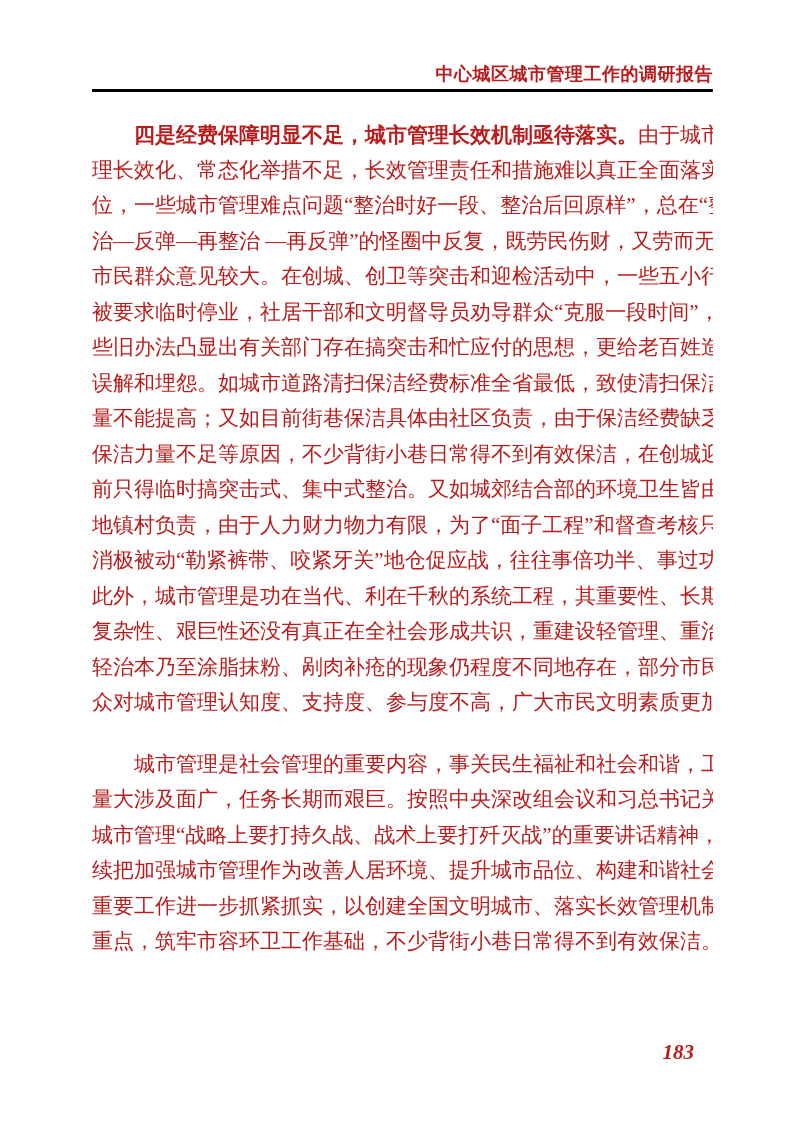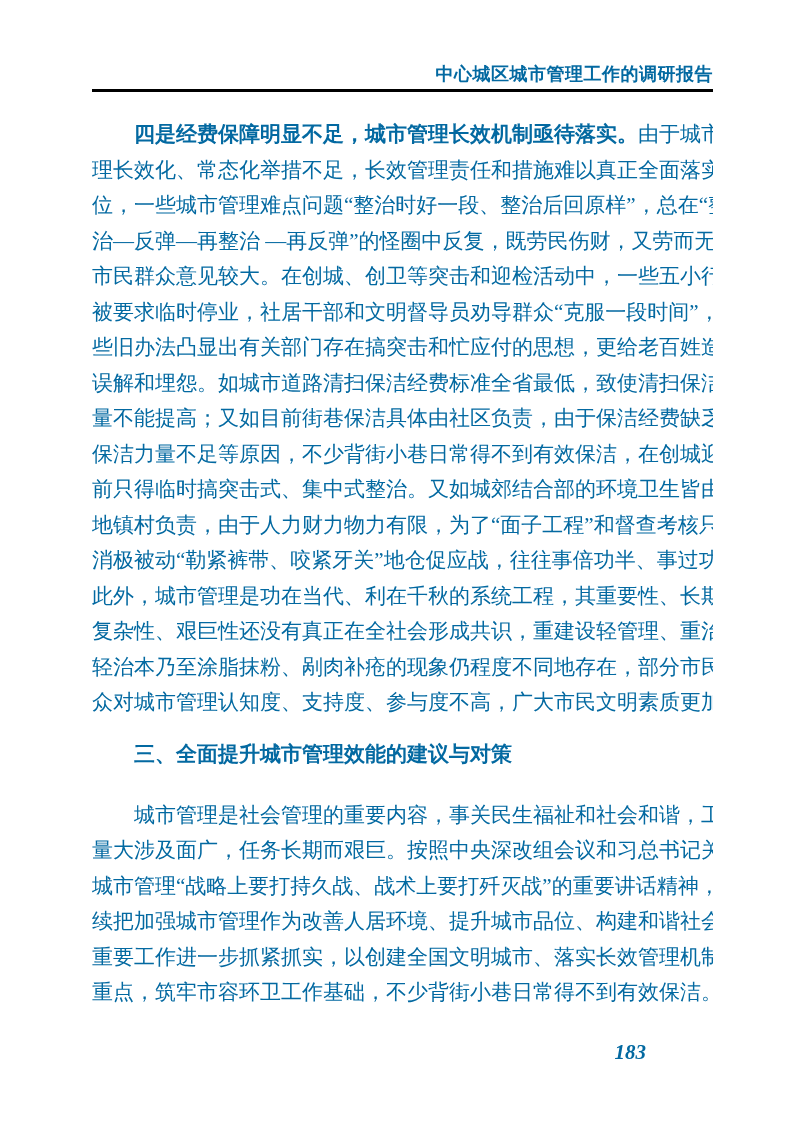--- a/index.html
+++ b/index.html
@@ -5,23 +5,24 @@
   html, body {
     margin: 0;
     padding: 0;
     background: #ffffff;
   }
   .page {
     position: relative;
     width: 741px;
     height: 1133px;
     background: #ffffff;
-    color: #0369a1;
+    color: #b91c1c;
     overflow: hidden;
     font-family: "Liberation Serif", "DejaVu Serif", serif;
+    padding-left: 48px;
   }
   .content {
     position: absolute;
     left: 92px;
     top: 62px;
     width: 621px;
   }
   .header-title {
     text-align: right;
     font-family: "Liberation Sans", "DejaVu Sans", sans-serif;
@@ -51,21 +52,21 @@
     text-align-last: justify;
     overflow: hidden;
   }
   .line.first {
     text-indent: 42px;
   }
   .line.last {
     text-align-last: left;
   }
   .line .lead-bold {
-    font-family: Liberation Mono, monospace;
+    font-family: Liberation Sans, sans-serif;
     font-weight: bold;
   }
   .section-heading {
     margin-top: 15px;
     padding-left: 42px;
     font-family: "Liberation Sans", "DejaVu Sans", sans-serif;
     font-weight: bold;
     font-size: 21px;
     line-height: 36px;
   }
@@ -106,21 +107,20 @@
         <div class="line">保洁力量不足等原因，不少背街小巷日常得不到有效保洁，在创城迎检</div>
         <div class="line">前只得临时搞突击式、集中式整治。又如城郊结合部的环境卫生皆由属</div>
         <div class="line">地镇村负责，由于人力财力物力有限，为了“面子工程”和督查考核只能</div>
         <div class="line">消极被动“勒紧裤带、咬紧牙关”地仓促应战，往往事倍功半、事过功无。</div>
         <div class="line">此外，城市管理是功在当代、利在千秋的系统工程，其重要性、长期性、</div>
         <div class="line">复杂性、艰巨性还没有真正在全社会形成共识，重建设轻管理、重治标</div>
         <div class="line">轻治本乃至涂脂抹粉、剐肉补疮的现象仍程度不同地存在，部分市民群</div>
         <div class="line">众对城市管理认知度、支持度、参与度不高，广大市民文明素质更加迫</div>
       </div>
 
-    <div class="section-heading">三、全面提升城市管理效能的建议与对策</div>
 
     <div class="paragraph para2">
         <div class="line first">城市管理是社会管理的重要内容，事关民生福祉和社会和谐，工作</div>
         <div class="line">量大涉及面广，任务长期而艰巨。按照中央深改组会议和习总书记关于</div>
         <div class="line">城市管理“战略上要打持久战、战术上要打歼灭战”的重要讲话精神，继</div>
         <div class="line">续把加强城市管理作为改善人居环境、提升城市品位、构建和谐社会的</div>
         <div class="line">重要工作进一步抓紧抓实，以创建全国文明城市、落实长效管理机制为</div>
         <div class="line last">重点，筑牢市容环卫工作基础，不少背街小巷日常得不到有效保洁。</div>
       </div>
 

